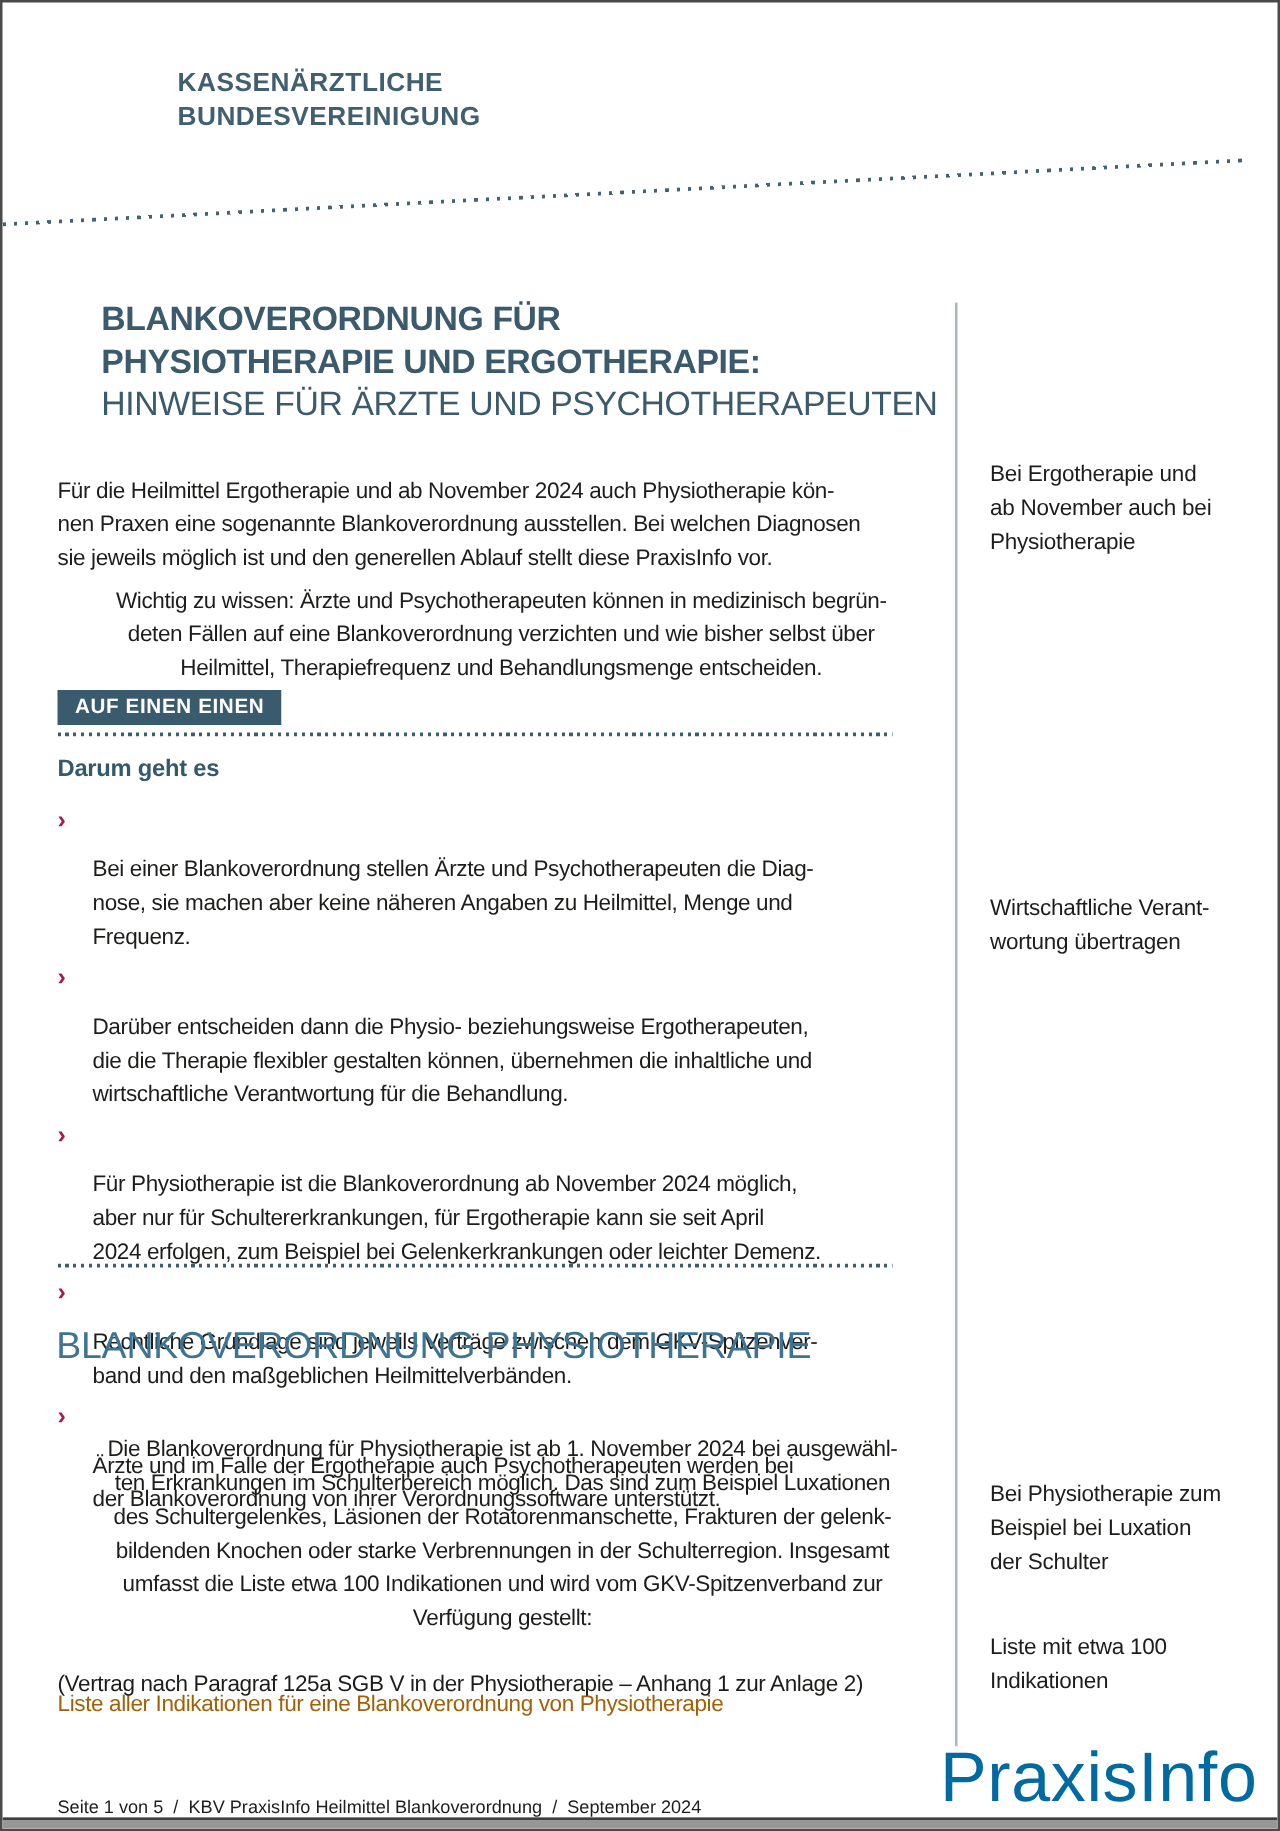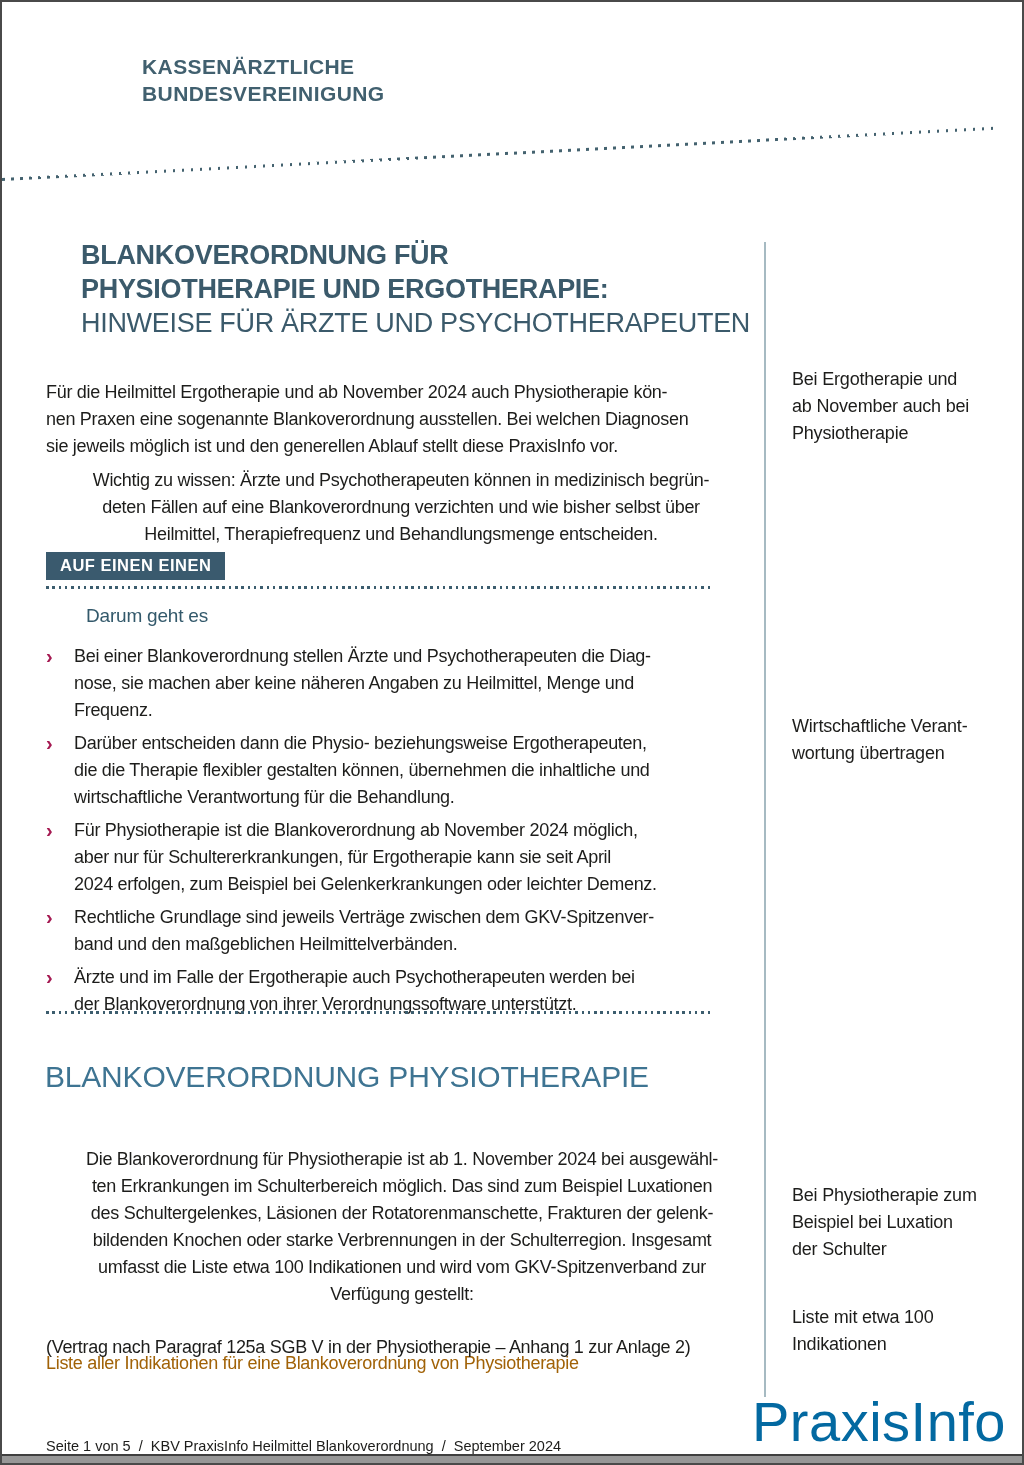--- a/index.html
+++ b/index.html
@@ -64,33 +64,33 @@
   }
   .dotted-rule {
     position: absolute; left: 44px; height: 3px; width: 668px;
     background: repeating-linear-gradient(to right, #3c5d6e 0 2.5px, transparent 2.5px 6.3px);
   }
   .rule-1 { top: 584px; }
   .rule-2 { top: 1009px; }
 
   .glance-heading {
     position: absolute; left: 44px; top: 603px;
-    font-size: 19px; font-weight: normal; color: #33596b; letter-spacing: -0.2px; margin-left: 40px;
+    font-size: 19px; font-weight: bold; color: #33596b; letter-spacing: -0.2px;
   }
 
   .bullet-list {
     position: absolute; left: 44px; top: 641px; width: 700px;
     list-style: none; margin: 0; padding: 0;
   }
   .bullet-list li { display: flex; margin-bottom: 6px; }
   .bullet-marker {
     flex: 0 0 28px; color: #a51a52; font-size: 20px; line-height: 27px;
     font-weight: bold;
   }
-  .bullet-text { flex: 1; }
+  .bullet-text { flex: 1; margin-top: 39px; }
 
   .section-heading {
     position: absolute; left: 43px; top: 1058px;
     font-size: 30px; font-weight: normal; color: #3e7492; letter-spacing: -0.2px;
   }
   .p3 { position: absolute; left: 44px; top: 1126px; width: 712px; text-align: center; }
 
   .ind-link {
     position: absolute; left: 44px; top: 1351px;
     font-size: 18px; letter-spacing: -0.3px; color: #a16207; text-decoration: none;

